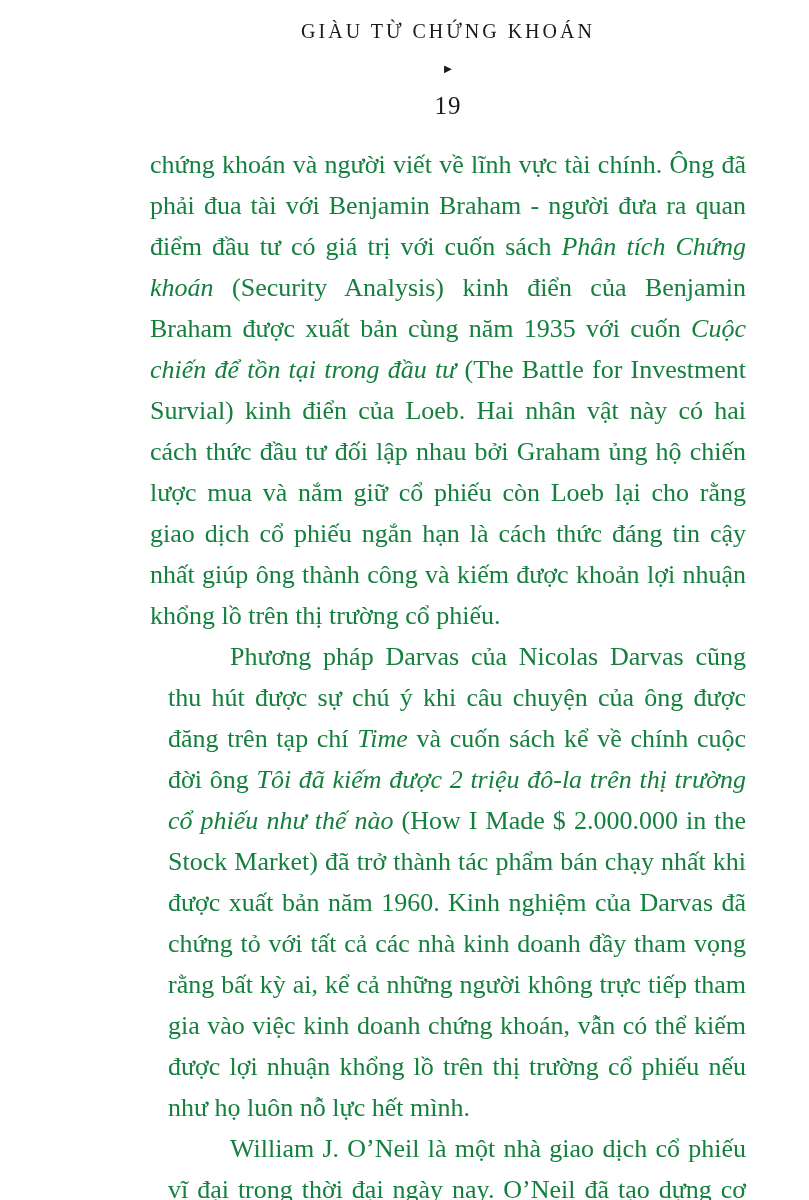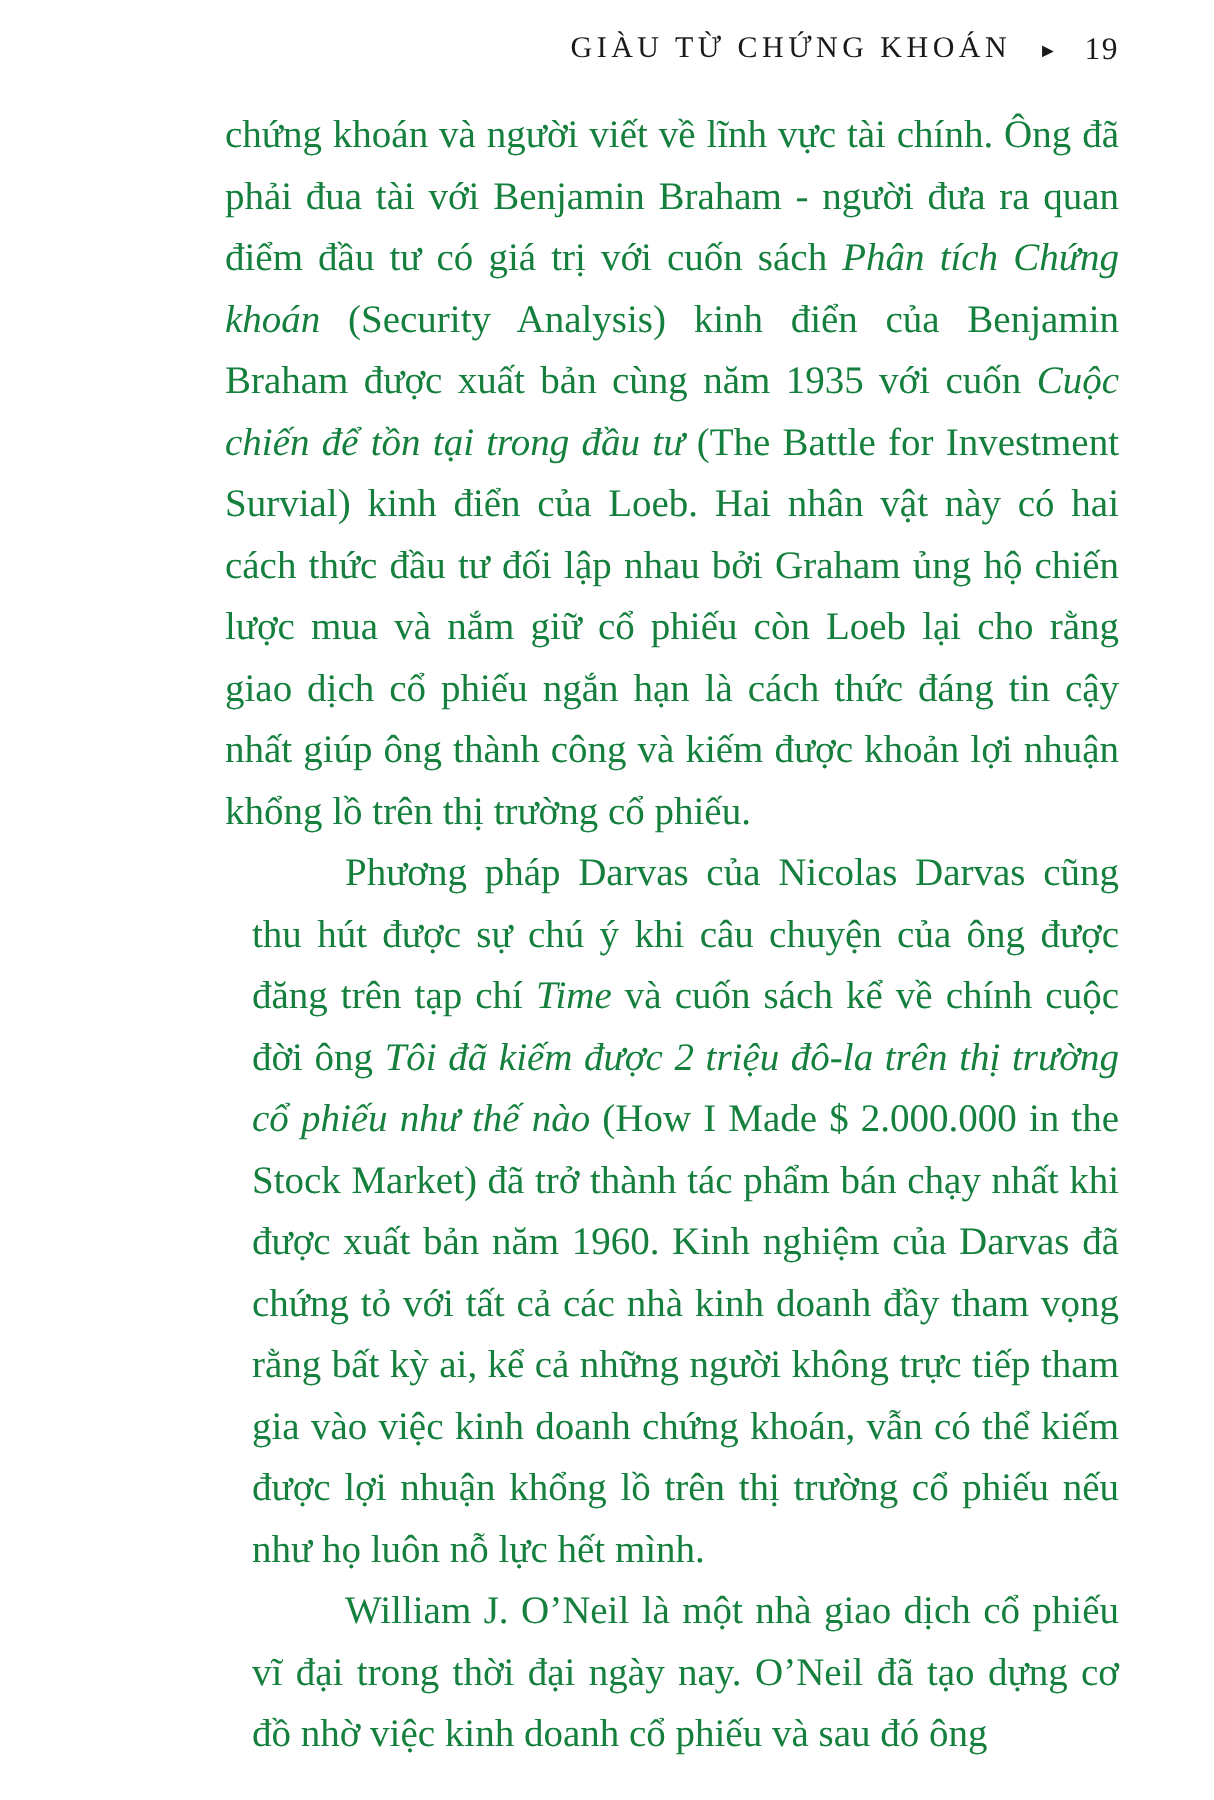--- a/index.html
+++ b/index.html
@@ -16,34 +16,35 @@
     padding: 20px 63px 0 150px;
     overflow: hidden;
   }
   .header {
     display: flex;
     justify-content: flex-end;
     align-items: center;
     gap: 18px;
     margin-bottom: 24px;
     white-space: nowrap;
+    flex-direction: column;
   }
   .running-title {
     font-size: 20px;
     letter-spacing: 3px;
     color: #1a1a1a;
   }
   .sep-icon {
     font-size: 13px;
     line-height: 1;
     color: #1a1a1a;
     transform: translateY(1px);
   }
   .page-number {
-    font-size: 21px;
+    font-size: 25px;
     letter-spacing: 1px;
     color: #1a1a1a;
   }
   .body-text {
     font-size: 26px;
     line-height: 41px;
     text-align: justify;
     color: #15803d;
   }
   .para { margin: 0; }

